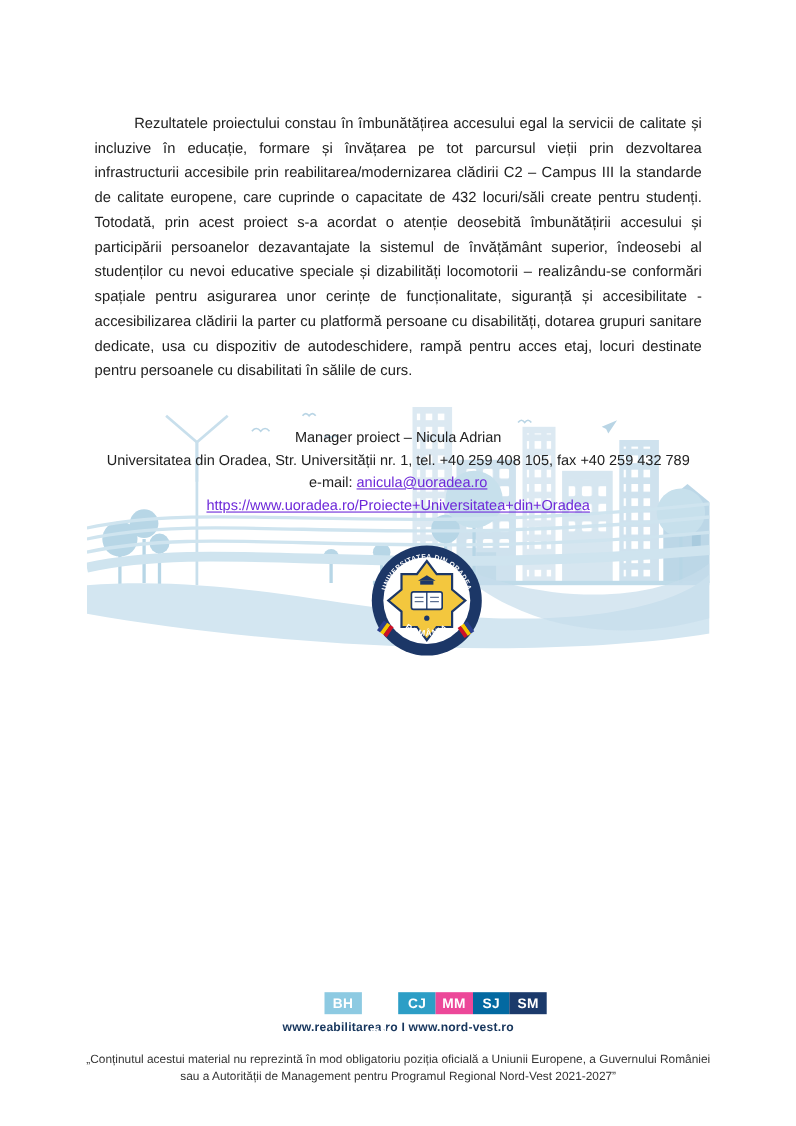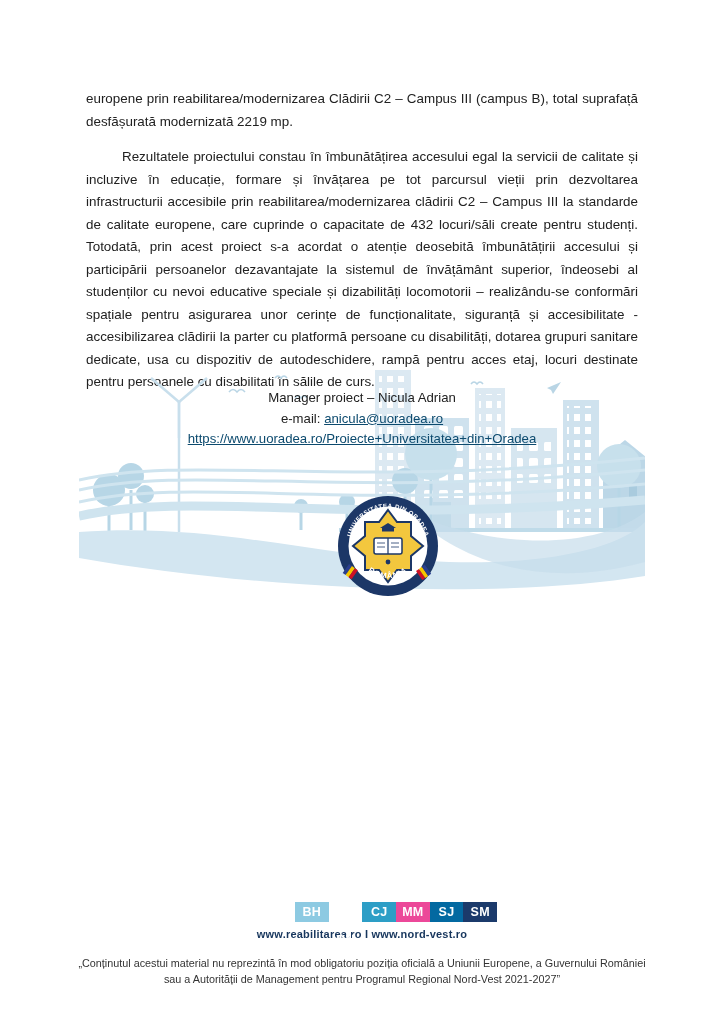--- a/index.html
+++ b/index.html
@@ -13,21 +13,21 @@
     position:absolute; left:86px; right:86px; top:88px;
     font-size:13.4px; line-height:22.5px; text-align:justify; color:#212121;
   }
   .para2 { margin-top:13px; text-indent:36px; }
   .illustration { position:absolute; left:79px; top:362px; width:566px; height:238px; z-index:0; }
   .logo { position:absolute; left:336px; top:494px; width:104px; height:104px; z-index:1; }
   .contact {
     position:absolute; left:0; right:0; top:388px; z-index:2;
     text-align:center; font-size:13.2px; line-height:20.5px; color:#212121;
   }
-  .contact a { color:#0c4a6e; text-decoration:underline; }
+  .contact a { color:#6d28d9; text-decoration:underline; }
   .slogan {
     position:absolute; left:0; right:0; top:836px; text-align:center;
     font-size:17.5px; font-weight:bold; font-style:italic; color:#1a1a1a;
   }
   .county-bar {
     position:absolute; left:263px; top:902px; width:234px; height:20px;
     display:flex; z-index:2;padding-left:32px;
   }
   .county {
     flex:1 1 0; color:#ffffff; font-weight:bold; font-size:12.5px;
@@ -41,21 +41,20 @@
     position:absolute; left:72px; right:72px; top:956px; text-align:center;
     font-size:10.8px; line-height:15.5px; color:#333333;
   }
 </style>
 </head>
 <body>
 
 <div class="page">
 
   <div class="body-text">
-    <p>europene prin reabilitarea/modernizarea Clădirii C2 – Campus III (campus B), total suprafață desfășurată modernizată 2219 mp.</p>
     <p class="para2">Rezultatele proiectului constau în îmbunătățirea accesului egal la servicii de calitate și incluzive în educație, formare și învățarea pe tot parcursul vieții prin dezvoltarea infrastructurii accesibile prin reabilitarea/modernizarea clădirii C2 – Campus III la standarde de calitate europene, care cuprinde o capacitate de 432 locuri/săli create pentru studenți. Totodată, prin acest proiect s-a acordat o atenție deosebită îmbunătățirii accesului și participării persoanelor dezavantajate la sistemul de învățământ superior, îndeosebi al studenților cu nevoi educative speciale și dizabilități locomotorii – realizându-se conformări spațiale pentru asigurarea unor cerințe de funcționalitate, siguranță și accesibilitate - accesibilizarea clădirii la parter cu platformă persoane cu disabilități, dotarea grupuri sanitare dedicate, usa cu dispozitiv de autodeschidere, rampă pentru acces etaj, locuri destinate pentru persoanele cu disabilitati în sălile de curs.</p>
   </div>
 
   <svg class="illustration" viewBox="0 0 566 238" xmlns="http://www.w3.org/2000/svg" aria-hidden="true">
     <defs>
       <pattern id="winS" width="11" height="13" patternUnits="userSpaceOnUse">
         <rect width="6" height="7" fill="#ffffff"></rect>
       </pattern>
       <pattern id="winB" width="15" height="16" patternUnits="userSpaceOnUse">
         <rect width="9" height="9" rx="1.5" fill="#ffffff"></rect>
@@ -164,20 +163,21 @@
     <text font-family="Liberation Sans, sans-serif" font-size="6.3" font-weight="bold" fill="#ffffff" letter-spacing="0.4">
       <textPath href="#arcTop" startOffset="50%" text-anchor="middle">UNIVERSITATEA DIN ORADEA</textPath>
     </text>
     <text font-family="Liberation Sans, sans-serif" font-size="7.5" font-weight="bold" fill="#ffffff" letter-spacing="1">
       <textPath href="#arcBot" startOffset="50%" text-anchor="middle">ROMÂNIA</textPath>
     </text>
   </svg>
 
   <div class="contact">
     <div>Manager proiect – Nicula Adrian</div>
+    <div>Universitatea din Oradea, Str. Universității nr. 1, tel. +40 259 408 105, fax +40 259 432 789</div>
     <div><span>e-mail: </span><a href="#">anicula@uoradea.ro</a></div>
     <div><a href="#">https://www.uoradea.ro/Proiecte+Universitatea+din+Oradea</a></div>
   </div>
 
 
   <div class="county-bar">
       <span class="county" style="background: rgb(141, 202, 226);">BH</span>
       <span class="county" style="background: #4c1d95; margin-top: 28px;">BN</span>
       <span class="county" style="background: rgb(45, 158, 198);">CJ</span>
       <span class="county" style="background: #ec4899;">MM</span>

